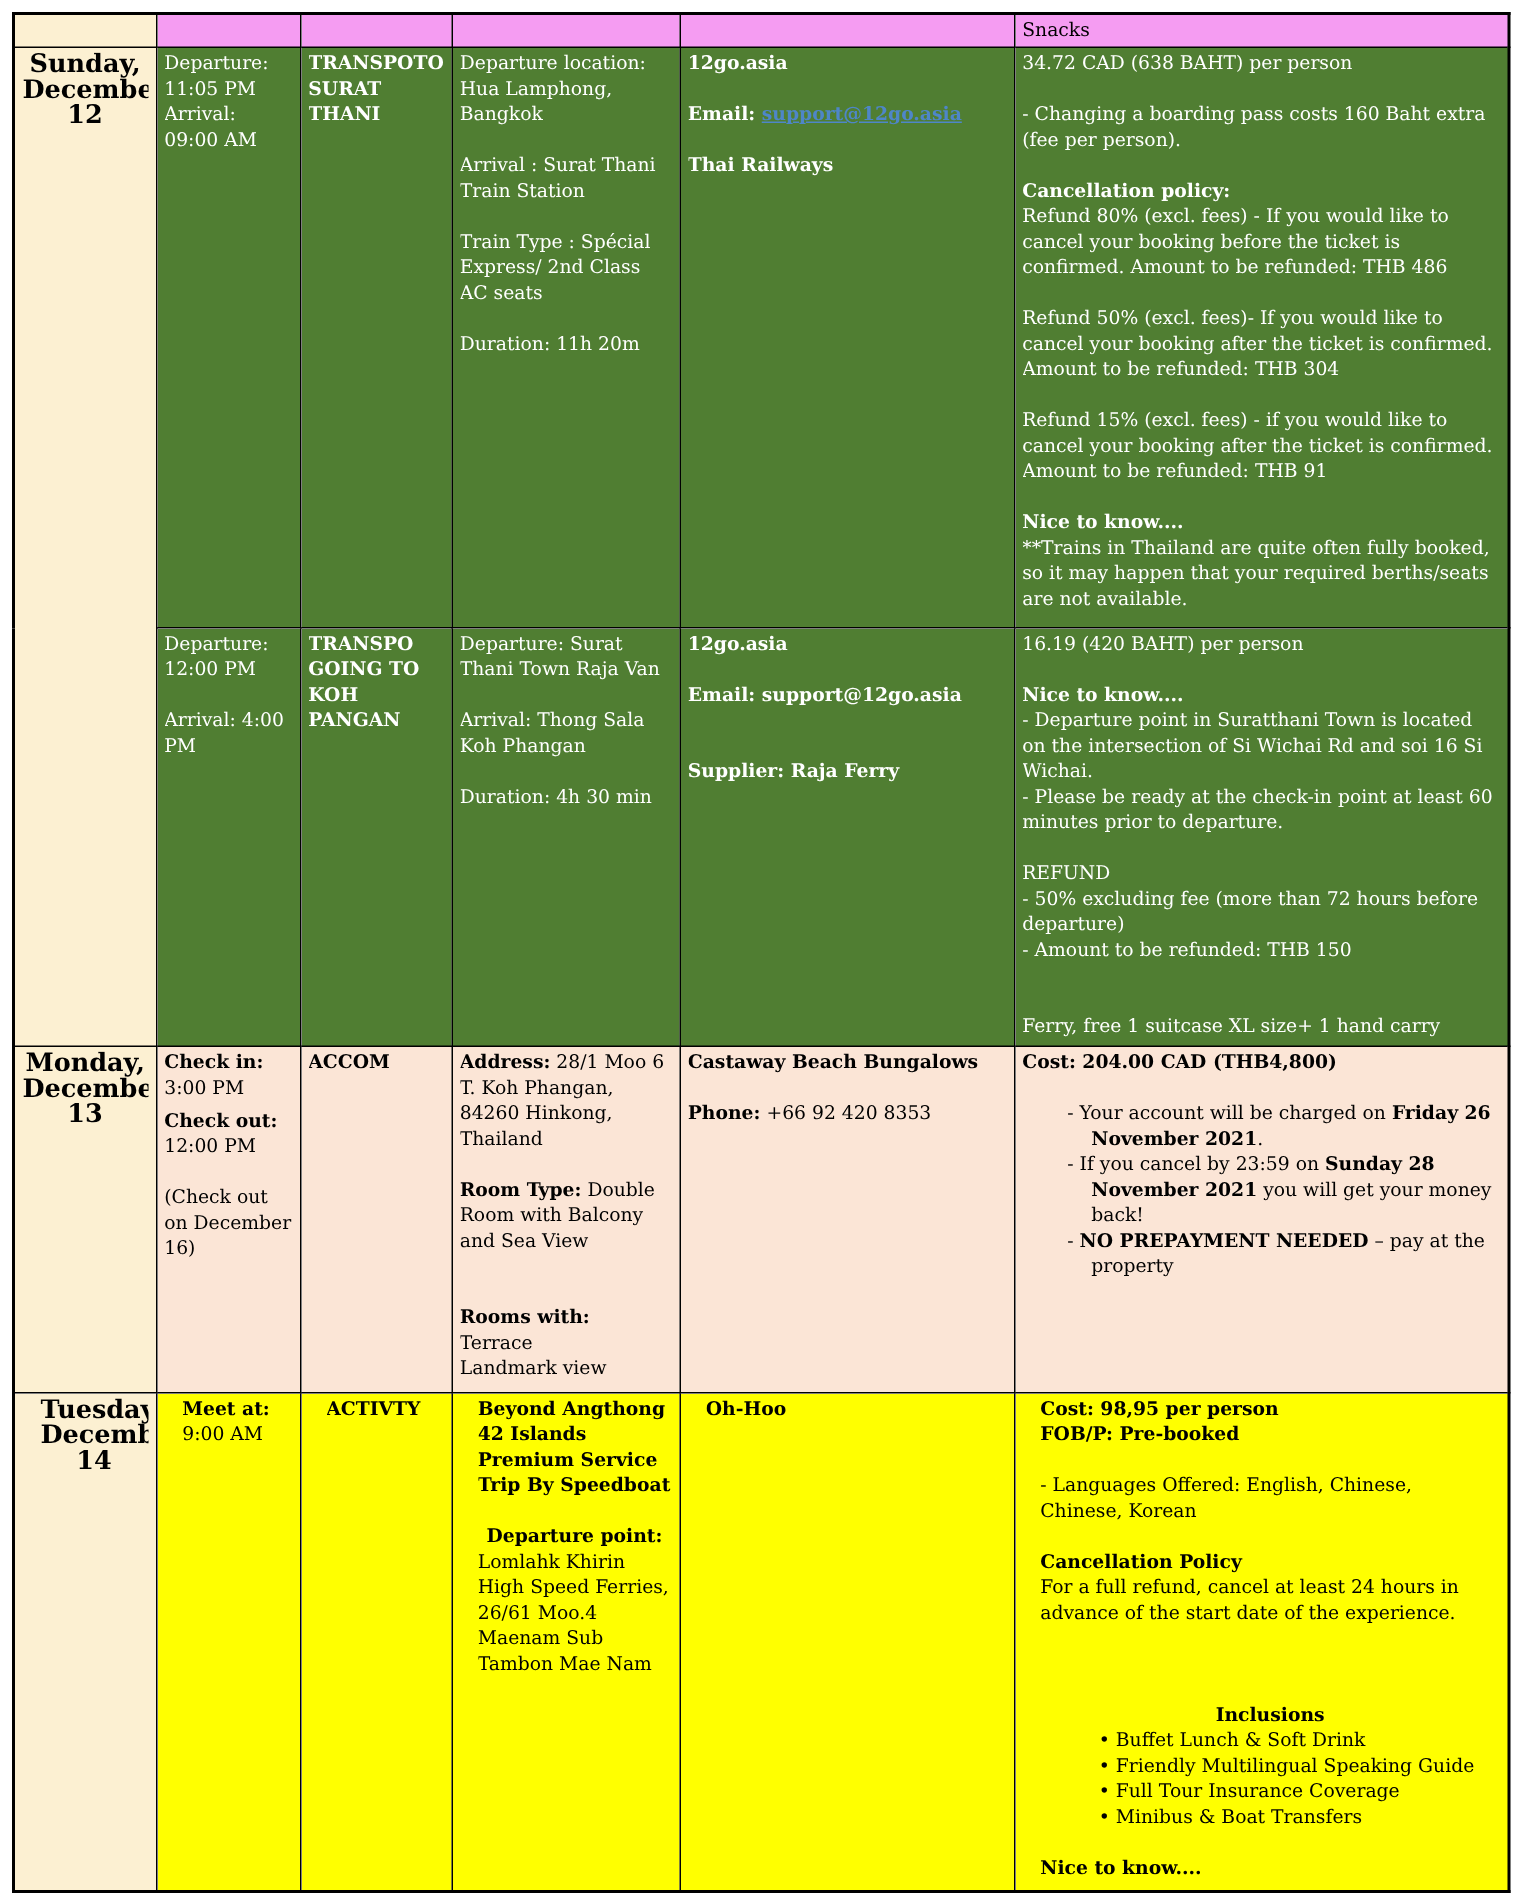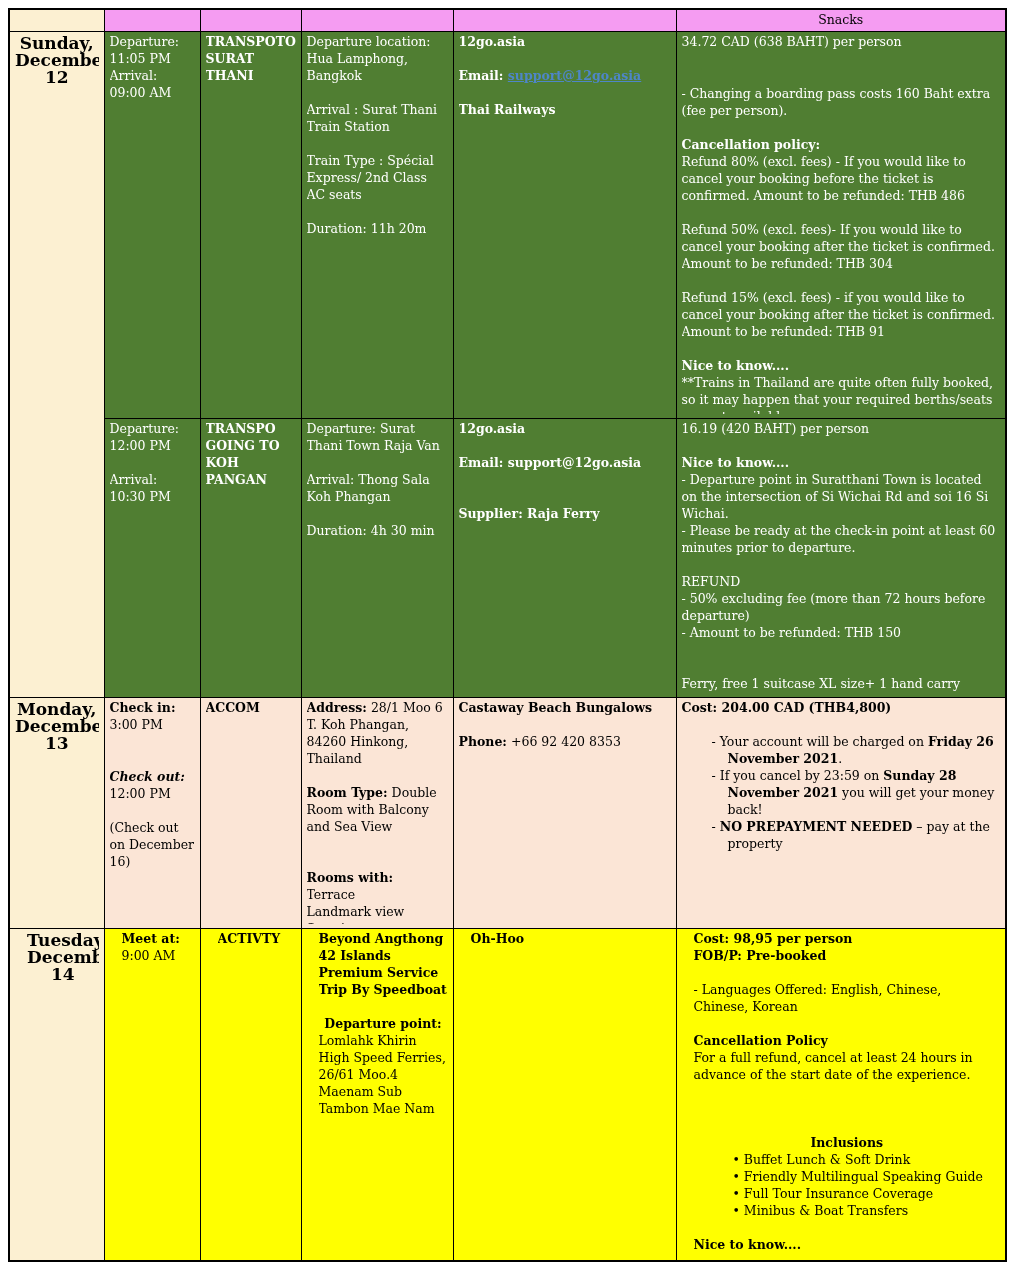--- a/index.html
+++ b/index.html
@@ -29,21 +29,21 @@
   .cb-ferry { height:273px; }
   .cb-accom { height:225px; }
   .cb-activity { height:326px;margin-left:12px; }
   .cb-date2 { height:660px; }
   tr.r-head { height:22px; }
   tr.r-train { height:386px; }
   tr.r-ferry { height:278px;margin-top:44px; }
   tr.r-accom { height:230px;border-radius:11px; }
   tr.r-activity { height:331px; }
 
-  .pink   { background:var(--pink);text-align:center; }
+  .pink   { background:var(--pink); }
   .cream  { background:var(--cream); }
   .green  { background:var(--green); color:#fff; }
   .peach  { background:var(--peach); }
   .yellow { background:var(--yellow); }
 
   .date {
     font-weight:bold;
     text-align:center;
     font-size:17px;
     padding-top:3px;
@@ -118,36 +118,36 @@
     <td class="green">
           <div class="cb cb-train">
             <div class="para"><span class="b">12go.asia</span></div>
             <div class="para" style="margin-top: 17px;"><span class="b">Email: </span><span class="b link">support@12go.asia</span></div>
             <div class="para" style="margin-top: 17px;"><span class="b">Thai Railways</span></div>
           </div>
         </td>
     <td class="green">
           <div class="cb cb-train">
             <div class="para"><span>34.72 CAD (638 BAHT) per person</span></div>
-            <div class="para" style="margin-top: 35px;"><span>- Changing a boarding pass costs 160 Baht extra (fee per person).</span></div>
+            <div class="para" style="margin-top: 17px;"><span>- Changing a boarding pass costs 160 Baht extra (fee per person).</span></div>
             <div class="para" style="margin-top: 17px;"><span class="b">Cancellation policy:</span></div>
             <div class="para"><span>Refund 80% (excl. fees) - If you would like to cancel your booking before the ticket is confirmed. Amount to be refunded: THB 486</span></div>
             <div class="para" style="margin-top: 17px;"><span>Refund 50% (excl. fees)- If you would like to cancel your booking after the ticket is confirmed. Amount to be refunded: THB 304</span></div>
             <div class="para" style="margin-top: 17px;"><span>Refund 15% (excl. fees) - if you would like to cancel your booking after the ticket is confirmed.</span></div>
             <div class="para"><span>Amount to be refunded: THB 91</span></div>
             <div class="para" style="margin-top: 17px;"><span class="b">Nice to know....</span></div>
             <div class="para"><span>**Trains in Thailand are quite often fully booked, so it may happen that your required berths/seats are not available.</span></div>
           </div>
         </td>
   </tr>
   <tr class="r-ferry">
     <td class="green">
           <div class="cb cb-ferry">
             <div class="para"><span>Departure: 12:00 PM</span></div>
-            <div class="para" style="margin-top: 17px;"><span>Arrival: 10:30 PM</span></div>
+            <div class="para" style="margin-top: 17px;"><span>Arrival: 4:00 PM</span></div>
           </div>
         </td>
     <td class="green">
           <div class="cb cb-ferry">
             <div class="para"><span class="b">TRANSPO GOING TO KOH PANGAN</span></div>
           </div>
         </td>
     <td class="green">
           <div class="cb cb-ferry">
             <div class="para"><span>Departure: Surat Thani Town Raja Van</span></div>
@@ -176,21 +176,21 @@
         </td>
   </tr>
   <tr class="r-accom">
     <td class="cream date">
       <div class="cb cb-accom"><span>Monday, December 13</span></div>
     </td>
     <td class="peach">
           <div class="cb cb-accom">
             <div class="para"><span class="b">Check in:</span></div>
             <div class="para"><span>3:00 PM</span></div>
-            <div class="para" style="margin-top: 35px; font-style: italic;"><span class="b">Check out:</span></div>
+            <div class="para" style="margin-top: 5px;"><span class="b">Check out:</span></div>
             <div class="para"><span>12:00 PM</span></div>
             <div class="para" style="margin-top: 17px;"><span>(Check out on December 16)</span></div>
           </div>
         </td>
     <td class="peach">
           <div class="cb cb-accom">
             <div class="para"><span class="b">ACCOM</span></div>
           </div>
         </td>
     <td class="peach">

